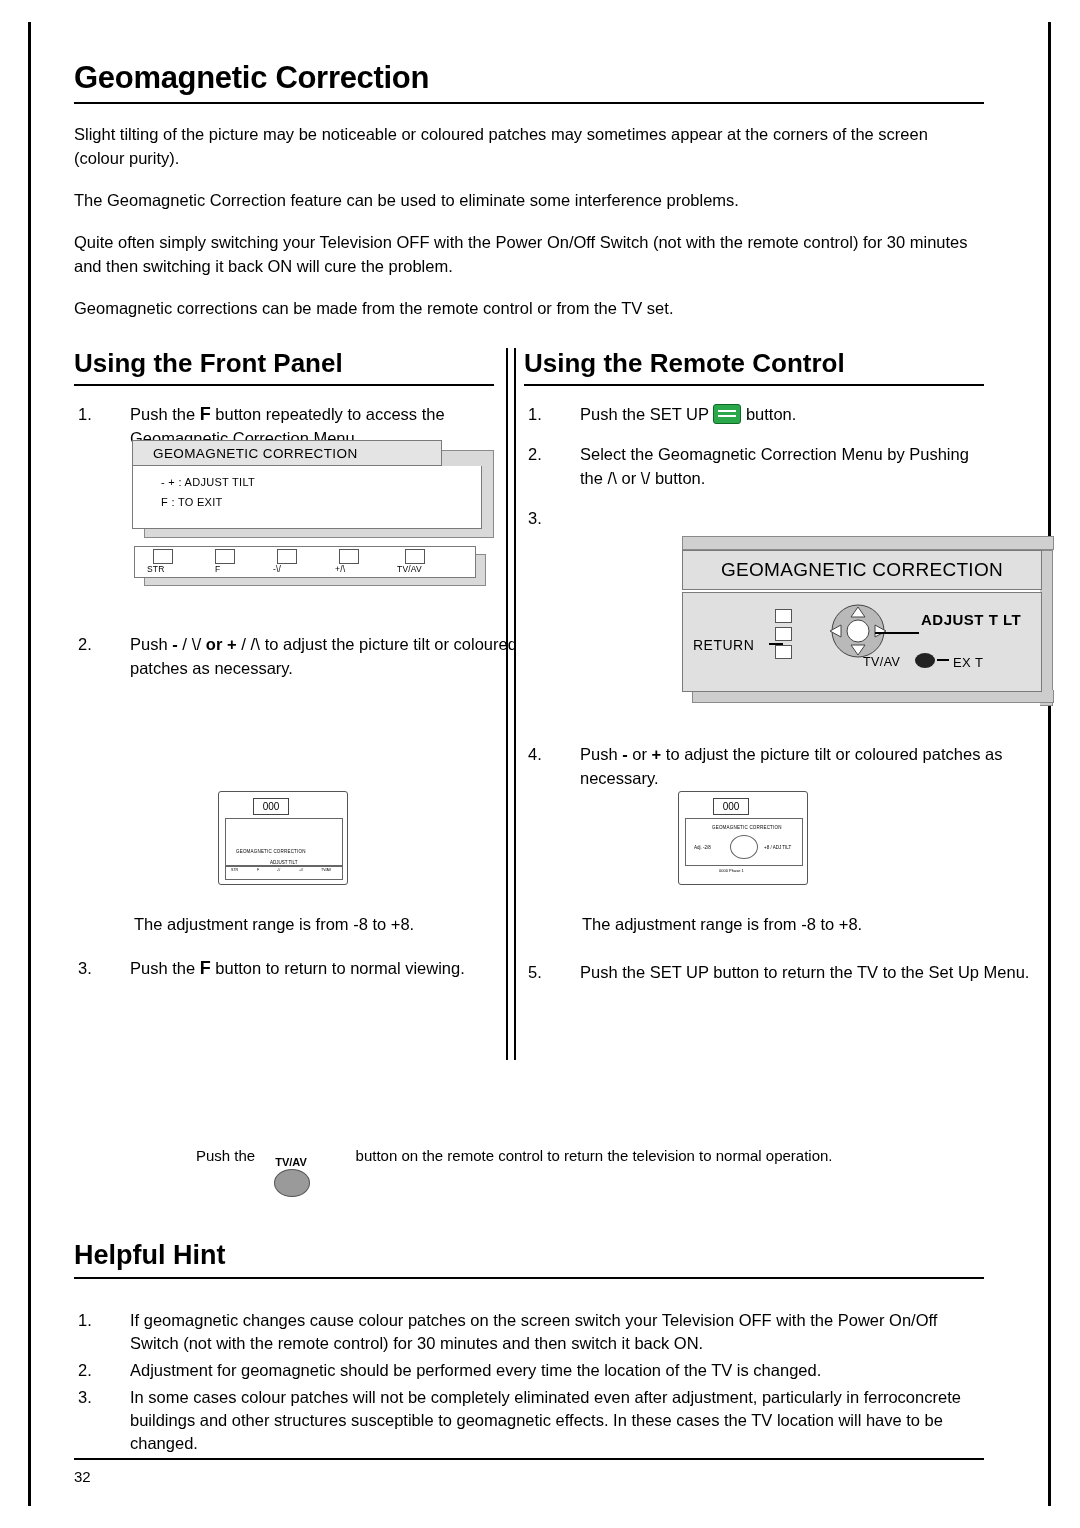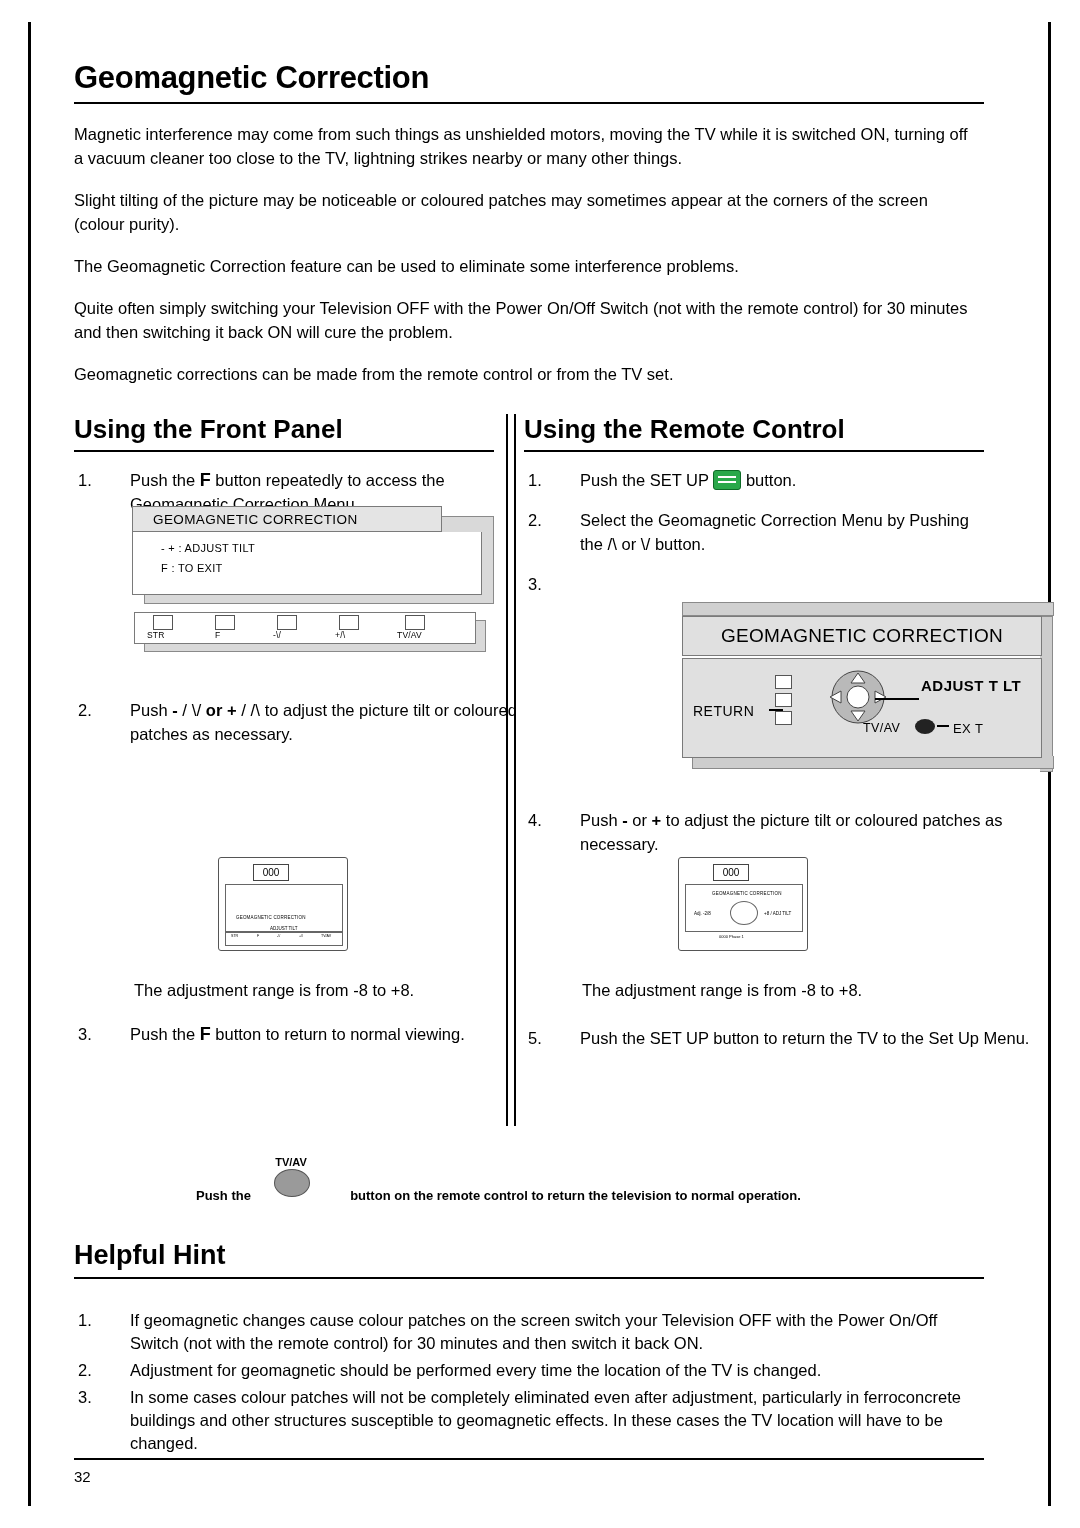--- a/index.html
+++ b/index.html
@@ -373,25 +373,24 @@
     position: absolute;
     left: 74px;
     top: 1458px;
     width: 910px;
     height: 2px;
     background: #000;
   }
   .footline {
     position: absolute;
     left: 196px;
-    top: 1184px;
-    font-size: 13px;
+    top: 1144px;
+    font-size: 15px;
     line-height: 24px;
     width: 790px;
-    font-weight: bold;
   }
   .tvav-btn {
     position: absolute;
     left: 270px;
     top: 1156px;
     width: 42px;
     height: 40px;
   }
   .tvav-btn .lab {
     position: absolute;
@@ -439,21 +438,20 @@
 
 <div class="page">
   <div class="frame-left"></div>
   <div class="frame-right"></div>
 
   <div class="content">
 
     <h1 class="title">Geomagnetic Correction</h1>
     <div class="rule"></div>
 
-    <p class="body">Magnetic interference may come from such things as unshielded motors, moving the TV while it is switched ON, turning off a vacuum cleaner too close to the TV, lightning strikes nearby or many other things.</p>
     <p class="body">Slight tilting of the picture may be noticeable or coloured patches may sometimes appear at the corners of the screen (colour purity).</p>
     <p class="body">The Geomagnetic Correction feature can be used to eliminate some interference problems.</p>
     <p class="body">Quite often simply switching your Television OFF with the Power On/Off Switch (not with the remote control) for 30 minutes and then switching it back ON will cure the problem.</p>
     <p class="body">Geomagnetic corrections can be made from the remote control or from the TV set.</p>
 
     <div class="cols">
       <div class="divider"></div>
 
       <div class="col-left">
         <div class="colhead">Using the Front Panel</div>

